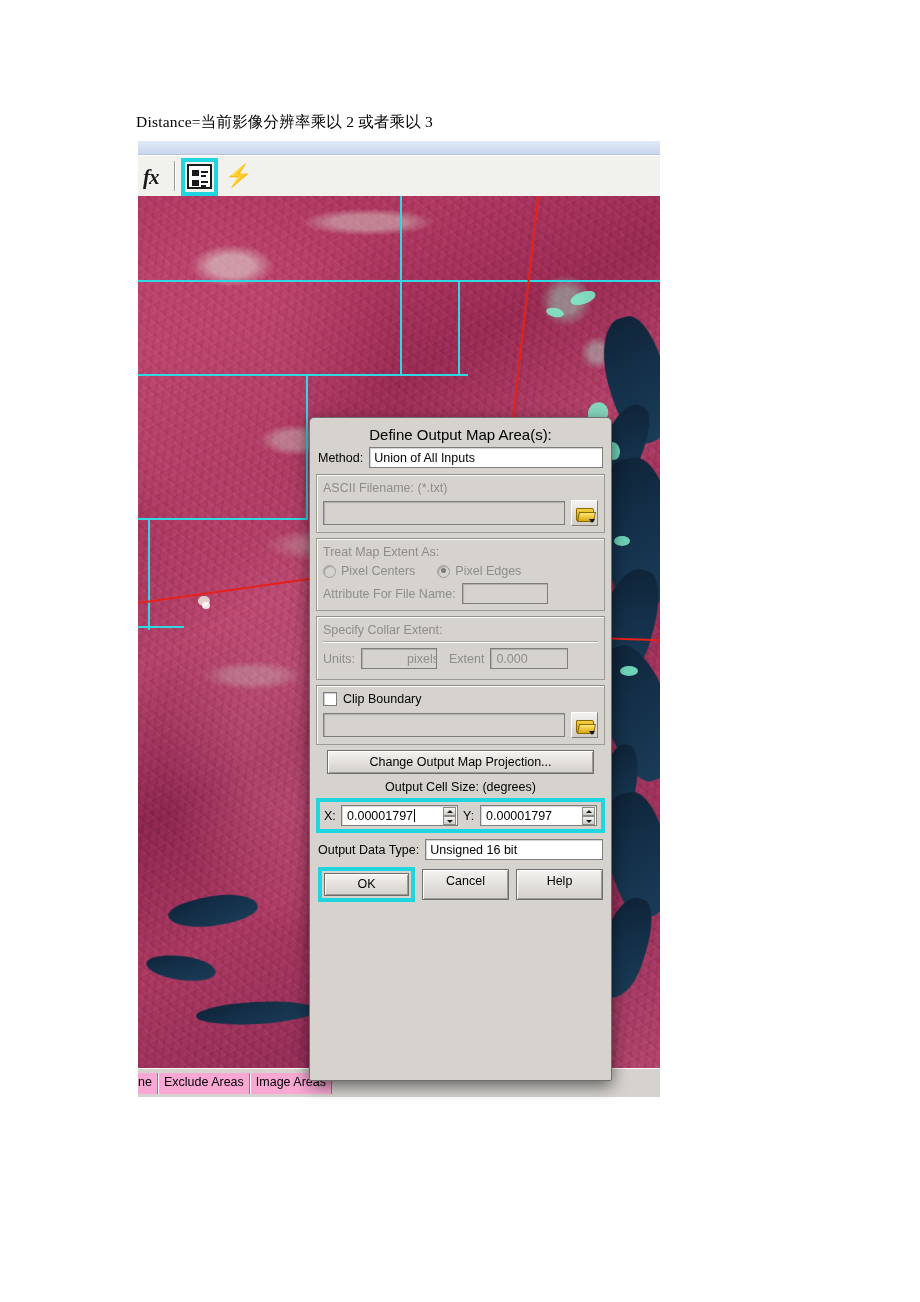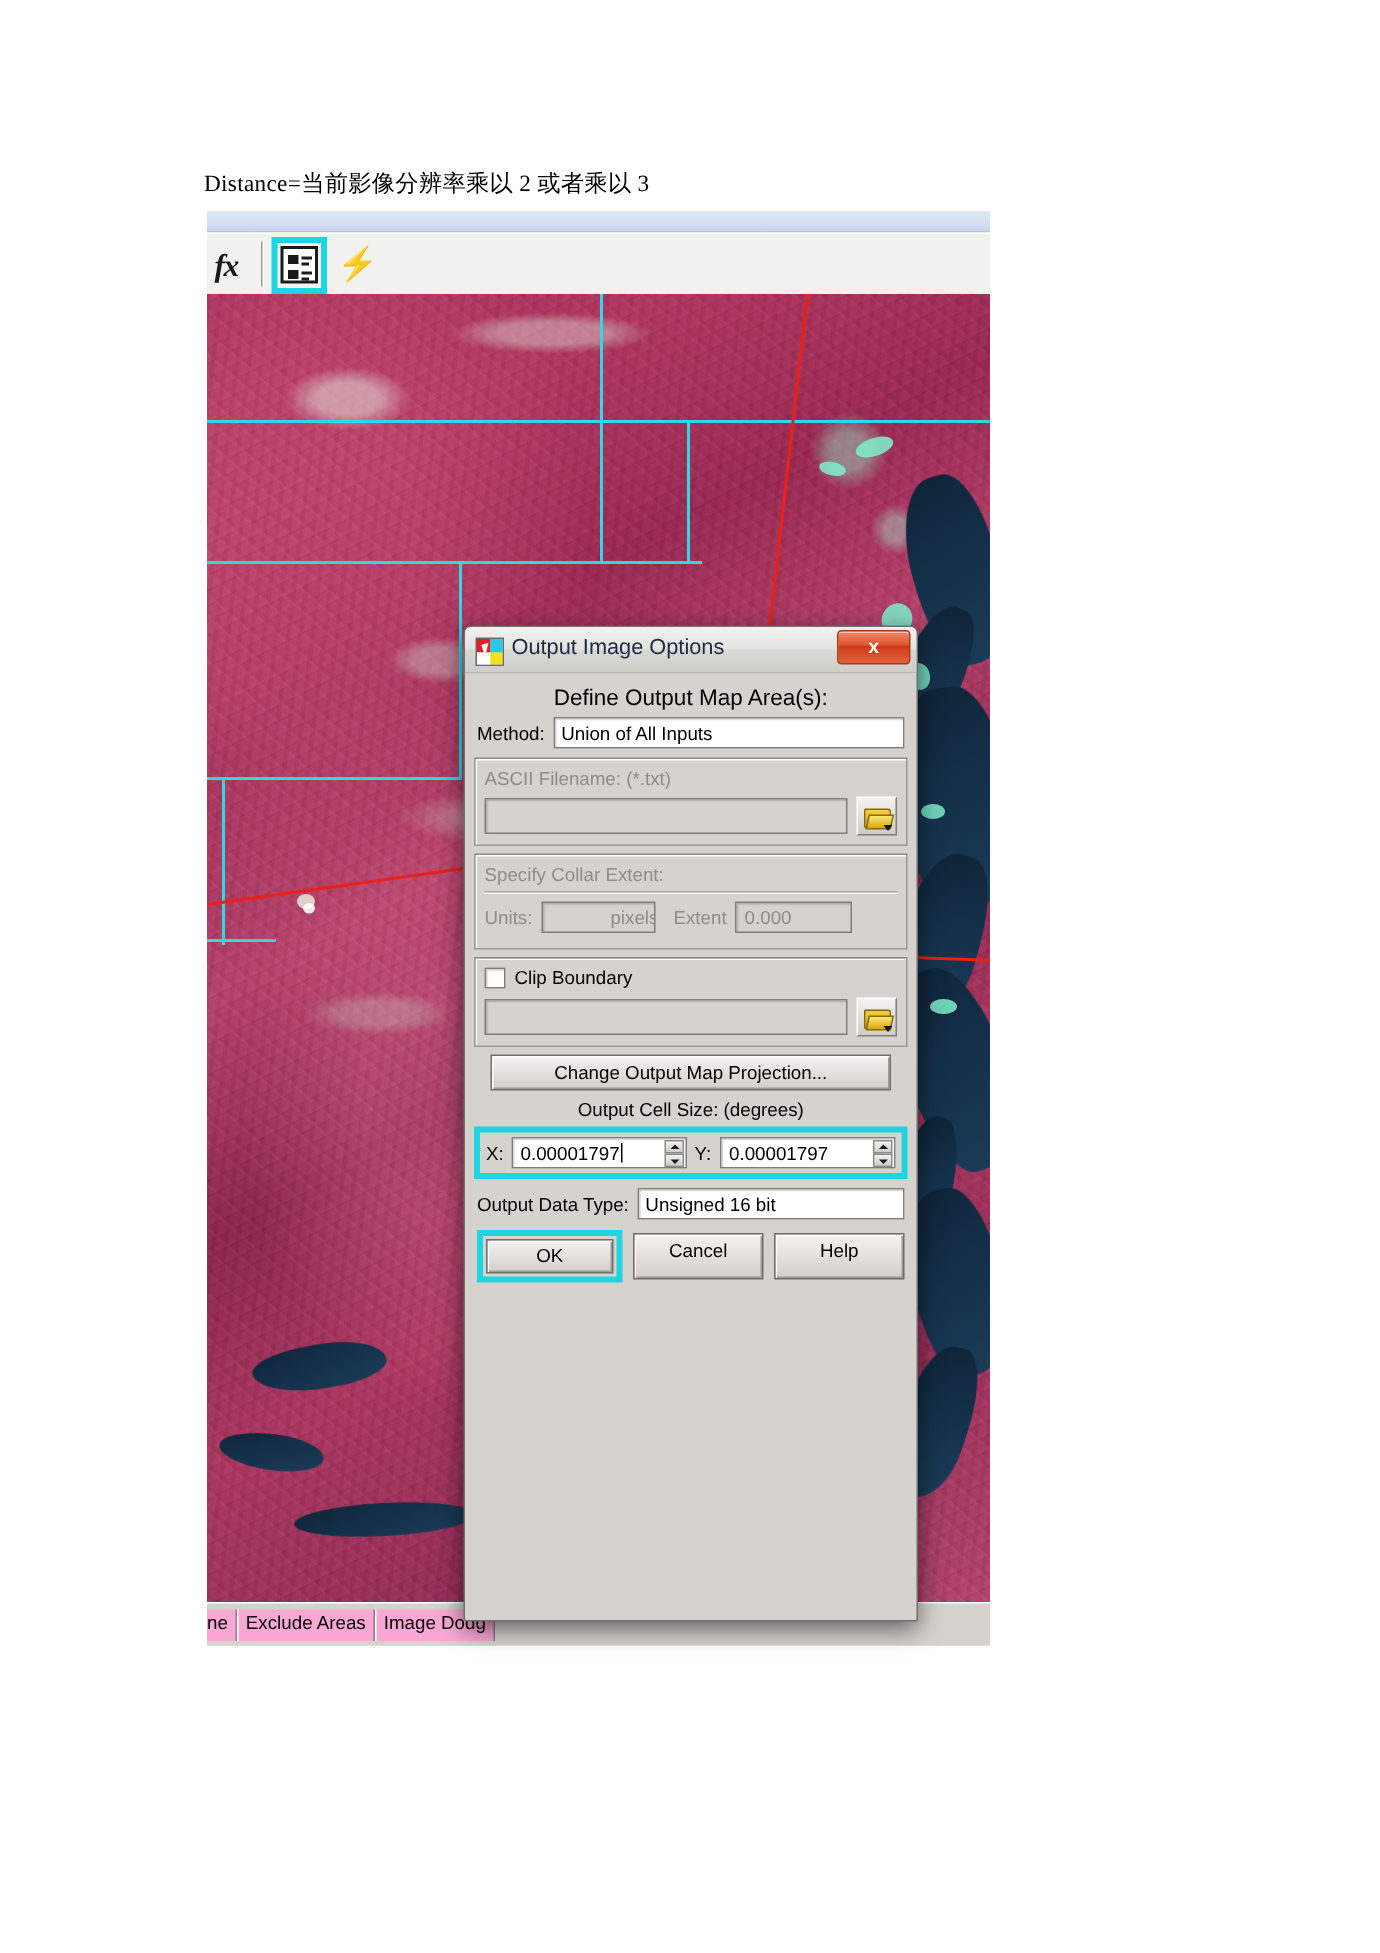--- a/index.html
+++ b/index.html
@@ -564,38 +564,27 @@
 
     <div class="red-line rl1"></div>
     <div class="red-line rl2"></div>
     <div class="red-line rl3"></div>
   </div>
 
   <div class="tab-strip">
     <div class="tab-row">
       <div class="tab-item clipped">ne</div>
       <div class="tab-item">Exclude Areas</div>
-      <div class="tab-item">Image Dodg</div>
+      <div class="tab-item">Image Areas</div>
     </div>
   </div>
 </div>
 
 <div class="dialog">
 
-  <div class="dlg-titlebar">
-    <div class="dlg-appicon">
-      <span class="ic-r"></span>
-        <span class="ic-c"></span>
-      <span class="ic-w"></span>
-        <span class="ic-y"></span>
-      <div class="cursor"></div>
-    </div>
-    <div class="dlg-title">Output Image Options</div>
-    <div class="dlg-close">x</div>
-  </div>
 
   <div class="dlg-body">
 
     <div class="section-head">Define Output Map Area(s):</div>
 
     <div class="row" style="margin:0 2px 6px 2px;">
       <div class="lbl">Method:</div>
       <div class="combo">Union of All Inputs</div>
     </div>
 
@@ -606,20 +595,34 @@
         <div class="browse-btn">
           <span class="folder">
             <span class="back"></span>
               <span class="front"></span>
               <span class="tick"></span>
           </span>
         </div>
       </div>
     </div>
 
+    <div class="panel">
+      <div class="lbl dim">Treat Map Extent As:</div>
+      <div class="radio-row">
+        <span class="radio"></span>
+        <span class="lbl dim">Pixel Centers</span>
+        <span class="gap"></span>
+        <span class="radio on"></span>
+        <span class="lbl dim">Pixel Edges</span>
+      </div>
+      <div class="row" style="margin-top:5px;">
+        <span class="lbl dim">Attribute For File Name:</span>
+        <div class="combo dim" style="max-width:86px;"></div>
+      </div>
+    </div>
 
     <div class="panel">
       <div class="lbl dim">Specify Collar Extent:</div>
       <div class="divider-line"></div>
       <div class="row" style="margin-top:6px;margin-bottom:4px;">
         <span class="lbl dim">Units:</span>
         <div class="combo dim" style="max-width:76px;flex:none;width:76px;">pixels</div>
         <span class="lbl dim" style="margin-left:6px;">Extent</span>
         <div class="spin dim" style="width:78px;flex:none;">0.000</div>
       </div>

